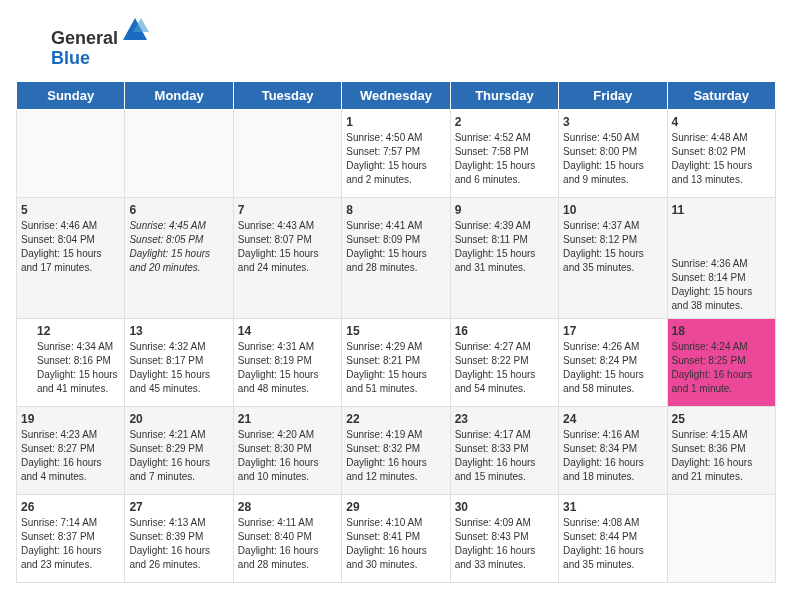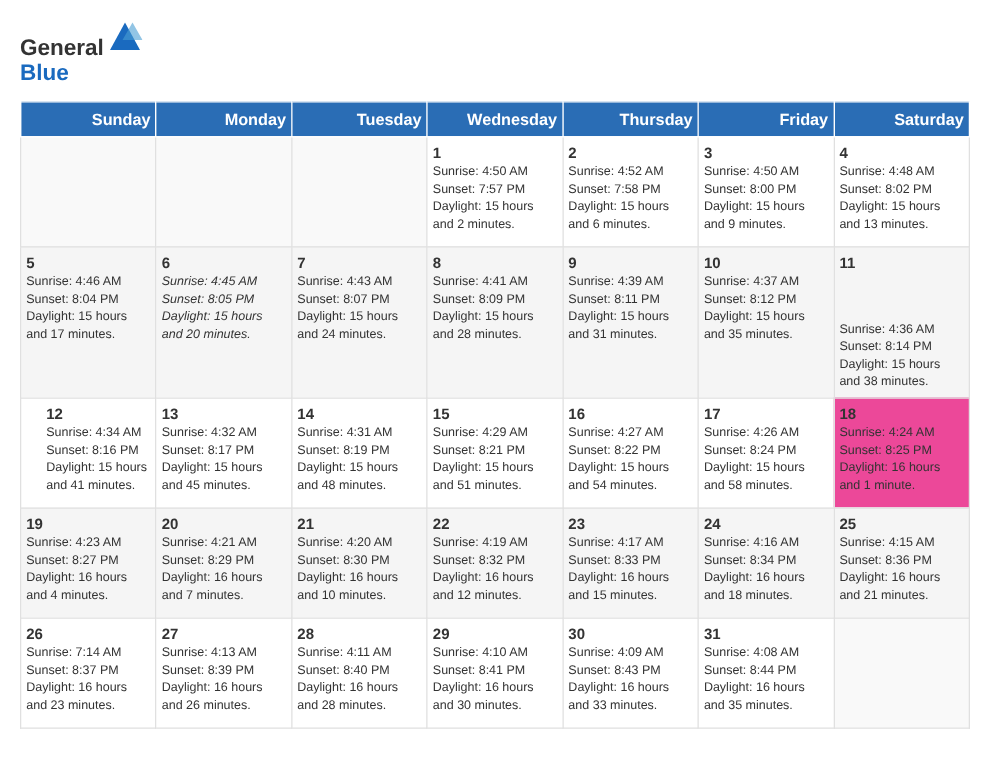--- a/index.html
+++ b/index.html
@@ -12,20 +12,21 @@
     }
     .header {
       display: flex;
       justify-content: space-between;
       align-items: flex-start;
       margin-bottom: 12px;
     }
     .logo {
       display: flex;
       align-items: center;
+      margin-left: 35px;
     }
     .logo-text {
       font-size: 18px;
       font-weight: bold;
       line-height: 1.1;
     }
     .logo-text .general { color: #333; }
     .logo-text .blue { color: #1a6abf; }
     .logo-icon {
       width: 28px;
@@ -49,21 +50,21 @@
       width: 100%;
       border-collapse: collapse;
       table-layout: fixed;
     }
     thead tr th {
       background-color: #2a6db5;
       color: #fff;
       font-size: 13px;
       font-weight: bold;
       padding: 6px 4px;
-      text-align: right;
+      text-align: center;
       border: 1px solid #fff;
       margin-left: 48px;
     }
     tbody tr td {
       vertical-align: top;
       font-size: 10.5px;
       color: #333;
       padding: 5px 4px;
       border: 1px solid #e0e0e0;
       min-height: 80px;

